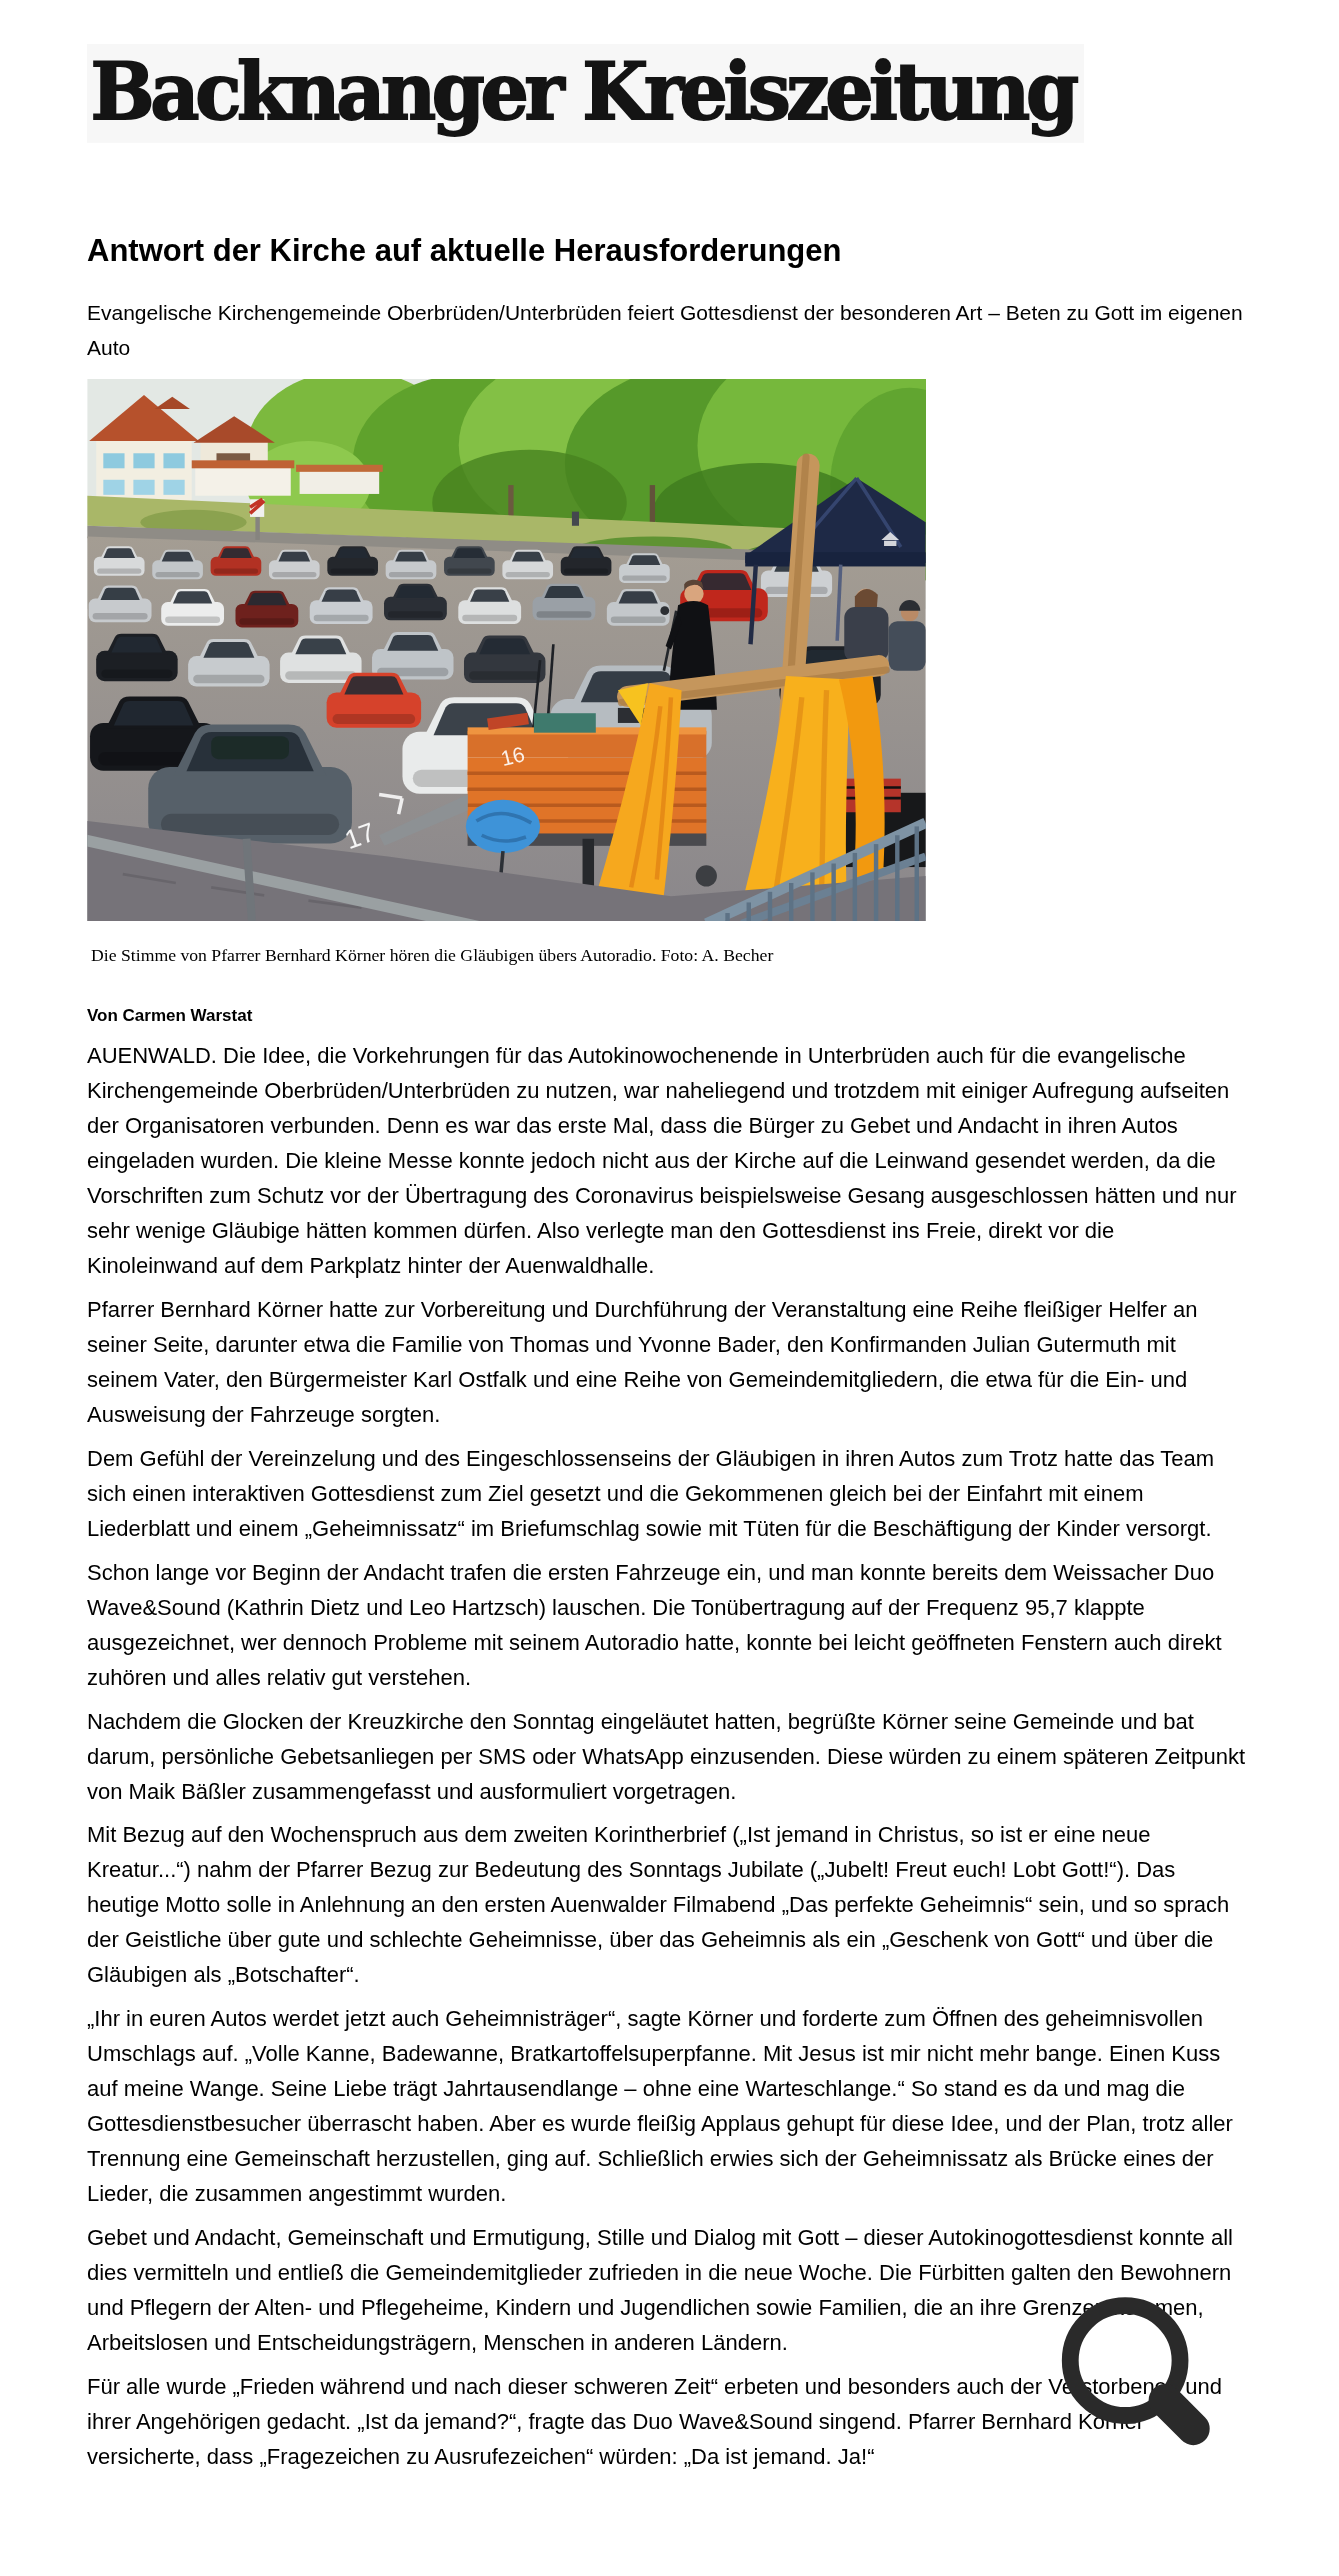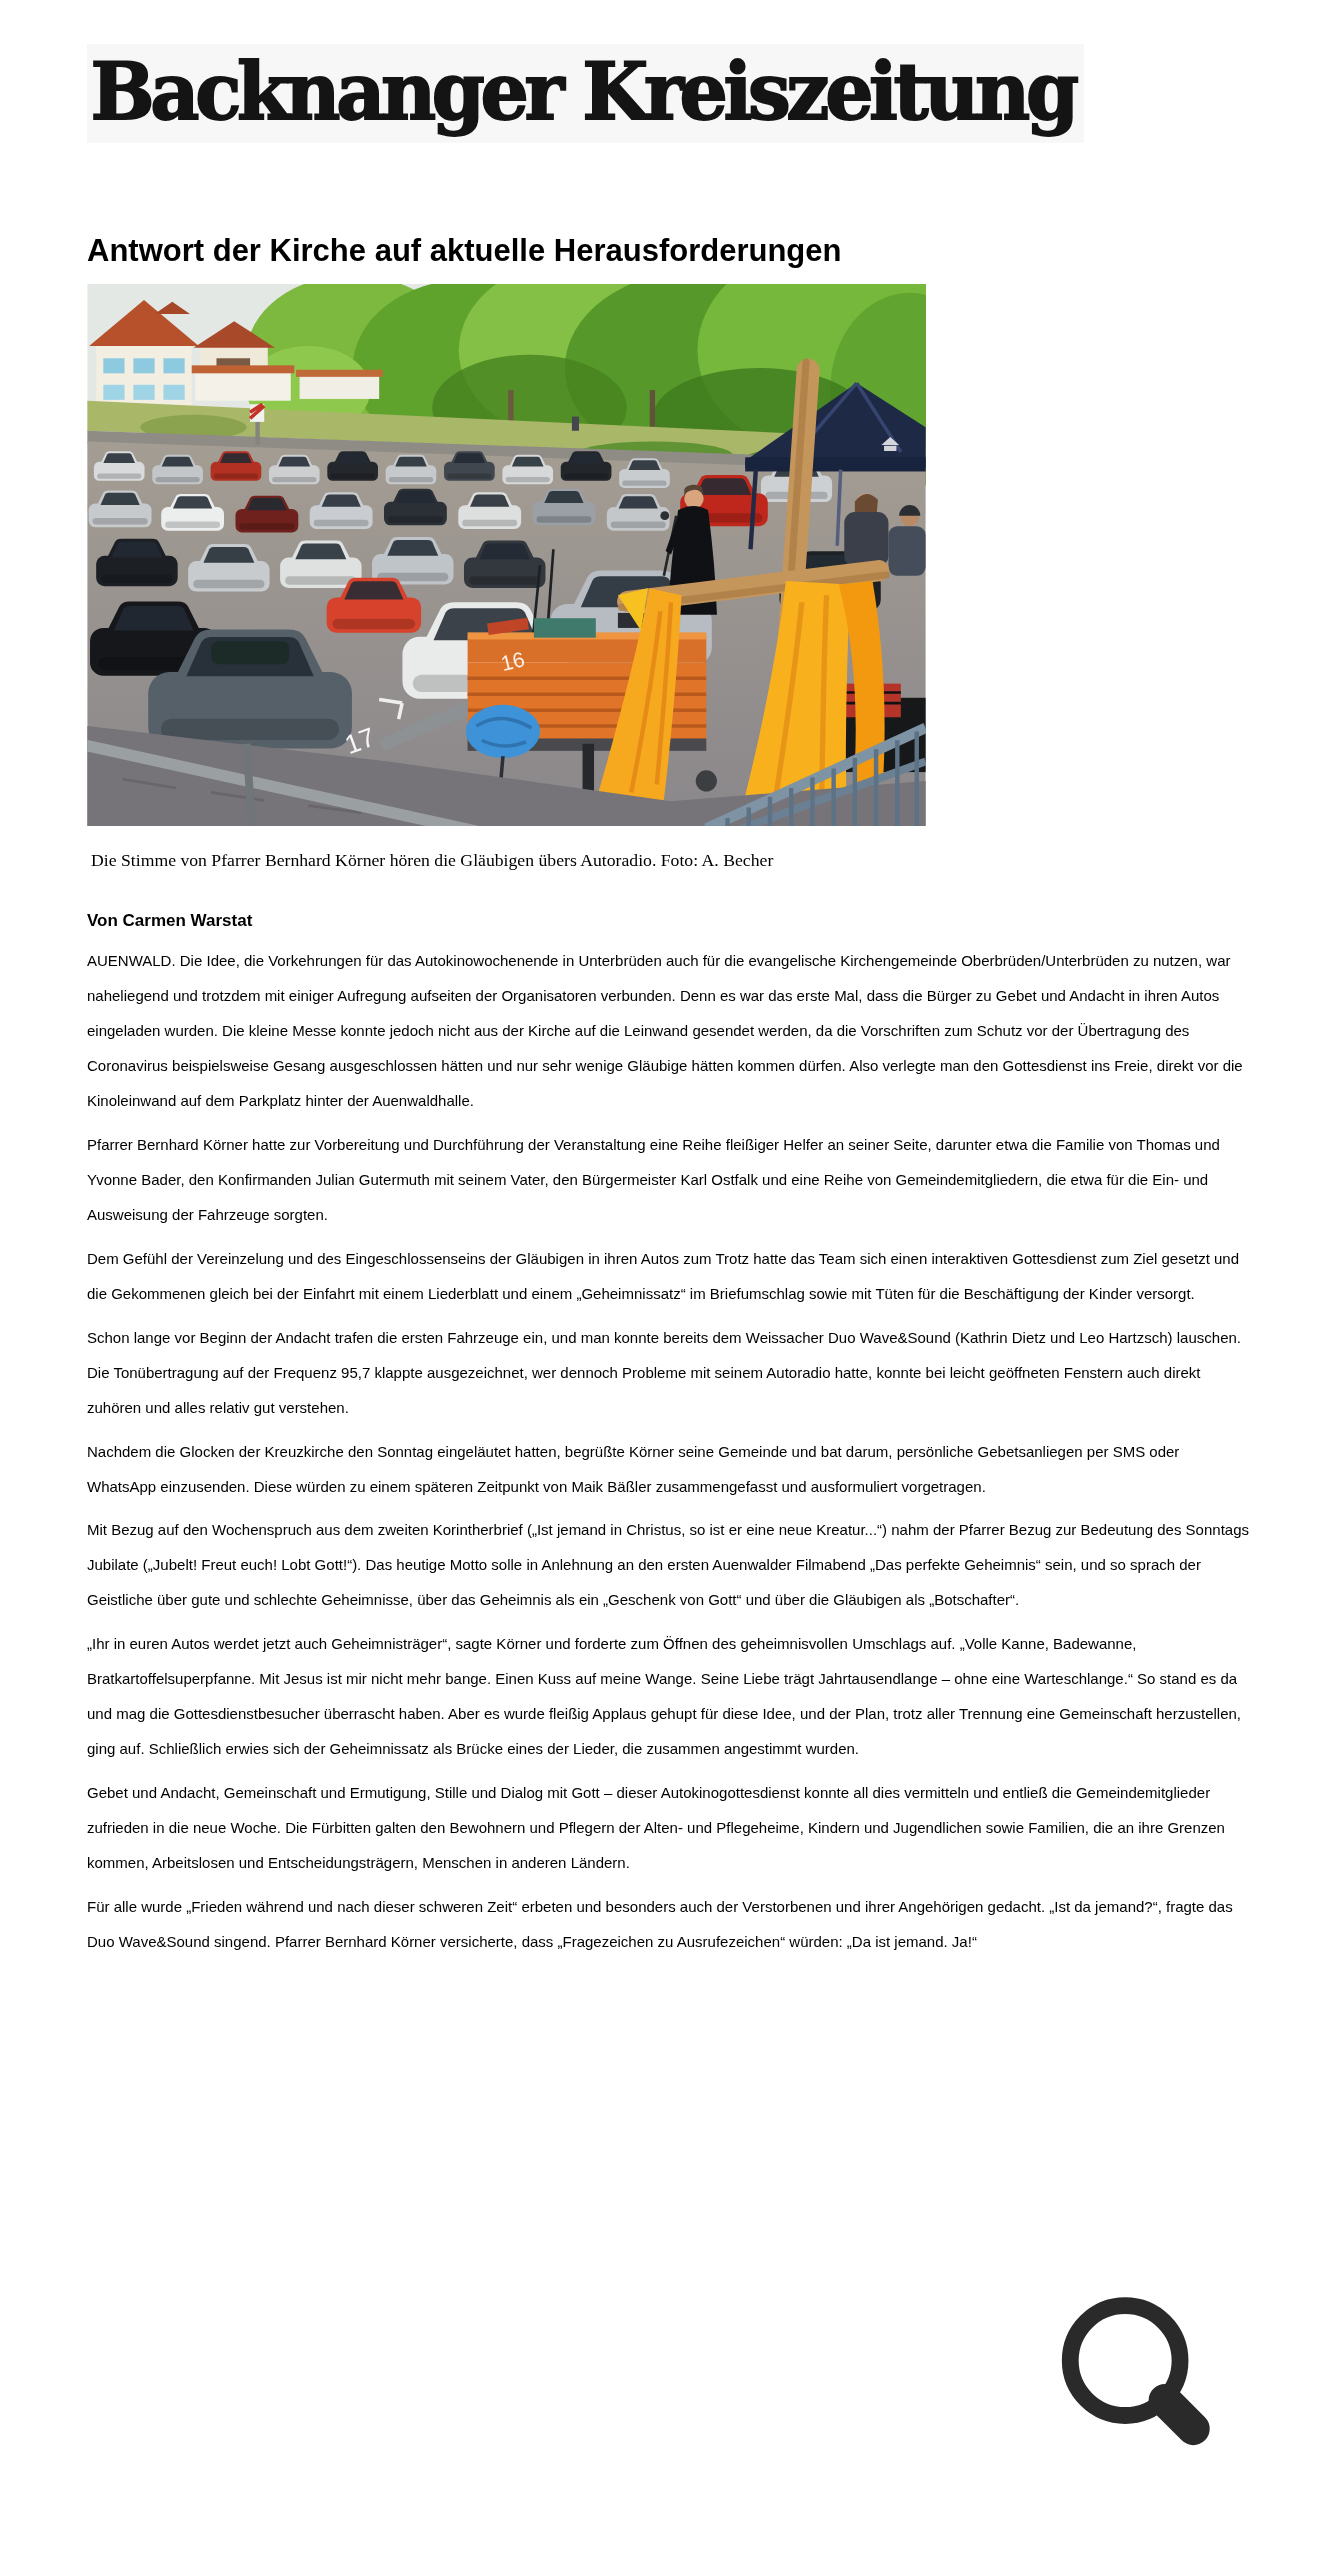--- a/index.html
+++ b/index.html
@@ -10,32 +10,33 @@
         font-family:"DejaVu Serif",serif;font-weight:700;font-size:76px;line-height:88px;
         letter-spacing:-4.4px;color:#141414;-webkit-text-stroke:1.8px #141414;white-space:nowrap;
         transform:scaleY(1.04);transform-origin:left top;}
   .headline{margin:92px 0 0;font-size:31px;line-height:39px;font-weight:700;color:#000;}
   .subheadline{margin:25px 0 0;font-size:21px;line-height:35px;font-weight:400;max-width:1164px;}
   .photo-figure{margin:14px 0 0;padding:0;}
   .photo-svg{display:block;width:839px;height:542px;}
   .caption{margin:23px 4px 0;font-family:"Liberation Serif",serif;font-size:17.7px;line-height:23px;color:#000;}
   .byline{margin:39px 0 0;font-size:17px;font-weight:700;}
   .body{margin-top:12.4px;}
-  .body p{margin:0 0 8.8px;font-size:15px;line-height:35px;}
+  .body p{margin:0 0 8.8px;font-size:22px;line-height:35px;}
   .magnifier{position:absolute;left:1049px;top:2288px;width:170px;height:170px;cursor:pointer;}
 </style>
 </head>
 <body>
 
 <div class="page">
   <div class="inner">
     <div class="masthead">Backnanger Kreiszeitung</div>
 
     <h1 class="headline">Antwort der Kirche auf aktuelle Herausforderungen</h1>
 
+    <p class="subheadline">Evangelische Kirchengemeinde Oberbrüden/Unterbrüden feiert Gottesdienst der besonderen Art – Beten zu Gott im eigenen Auto</p>
 
     <figure class="photo-figure">
       <svg class="photo-svg" viewBox="0 0 948 613" role="img" xmlns="http://www.w3.org/2000/svg" aria-label="Parkplatz voller Autos beim Autokino-Gottesdienst: Reihen geparkter Fahrzeuge vor Bäumen und Häusern, rechts ein dunkelblauer Pavillon, ein Holzkreuz mit orangefarbenen Tüchern und ein orangefarbener Anhänger als Bühne, davor Pfarrer im Talar.">
         <defs>
           <linearGradient id="lot" x1="0" y1="0" x2="0" y2="1">
             <stop offset="0" stop-color="#a49d93"></stop>
               <stop offset="1" stop-color="#8a878b"></stop>
           </linearGradient>
           <symbol id="car" viewBox="0 0 100 62">
             <rect x="2" y="22" width="96" height="36" rx="10" fill="currentColor"></rect>

